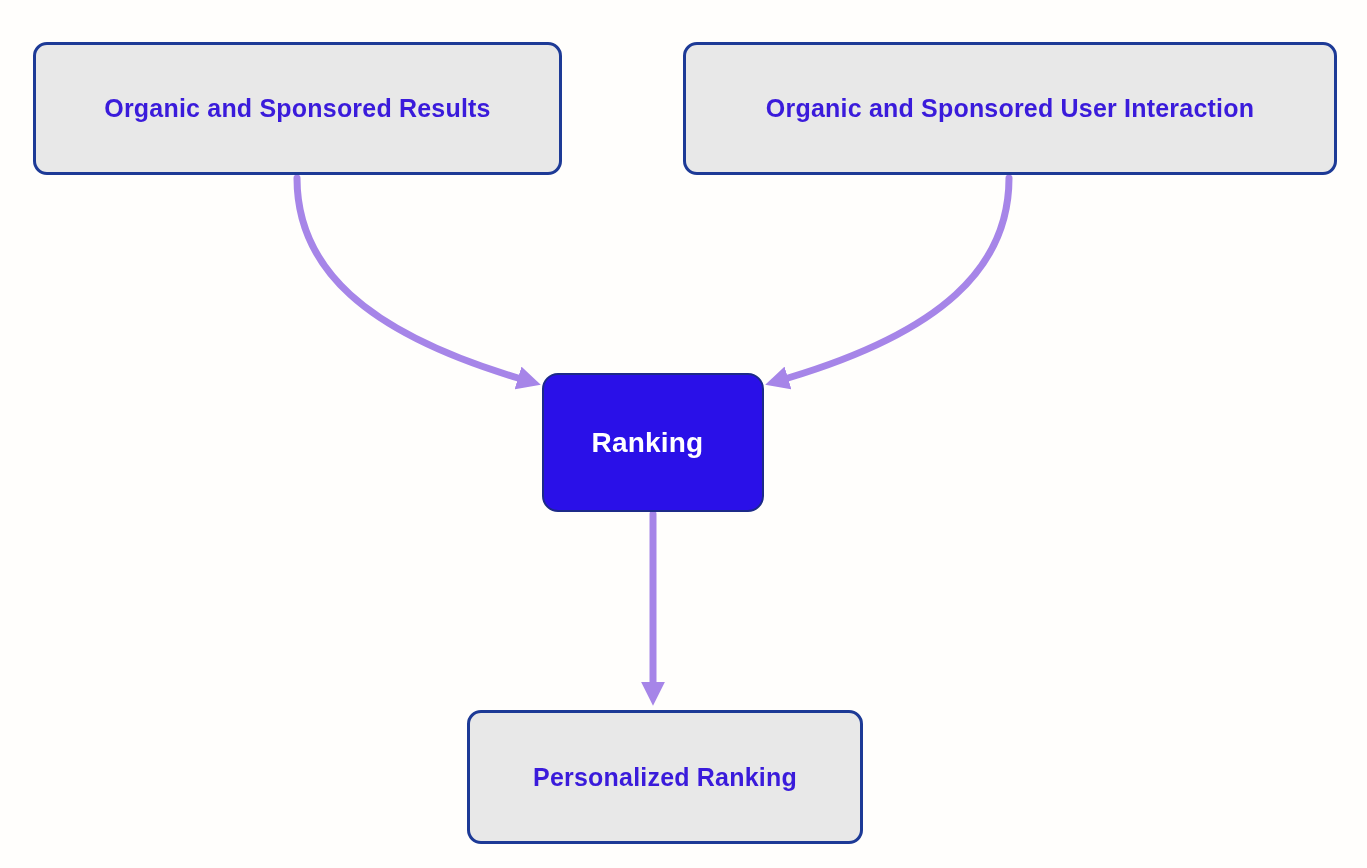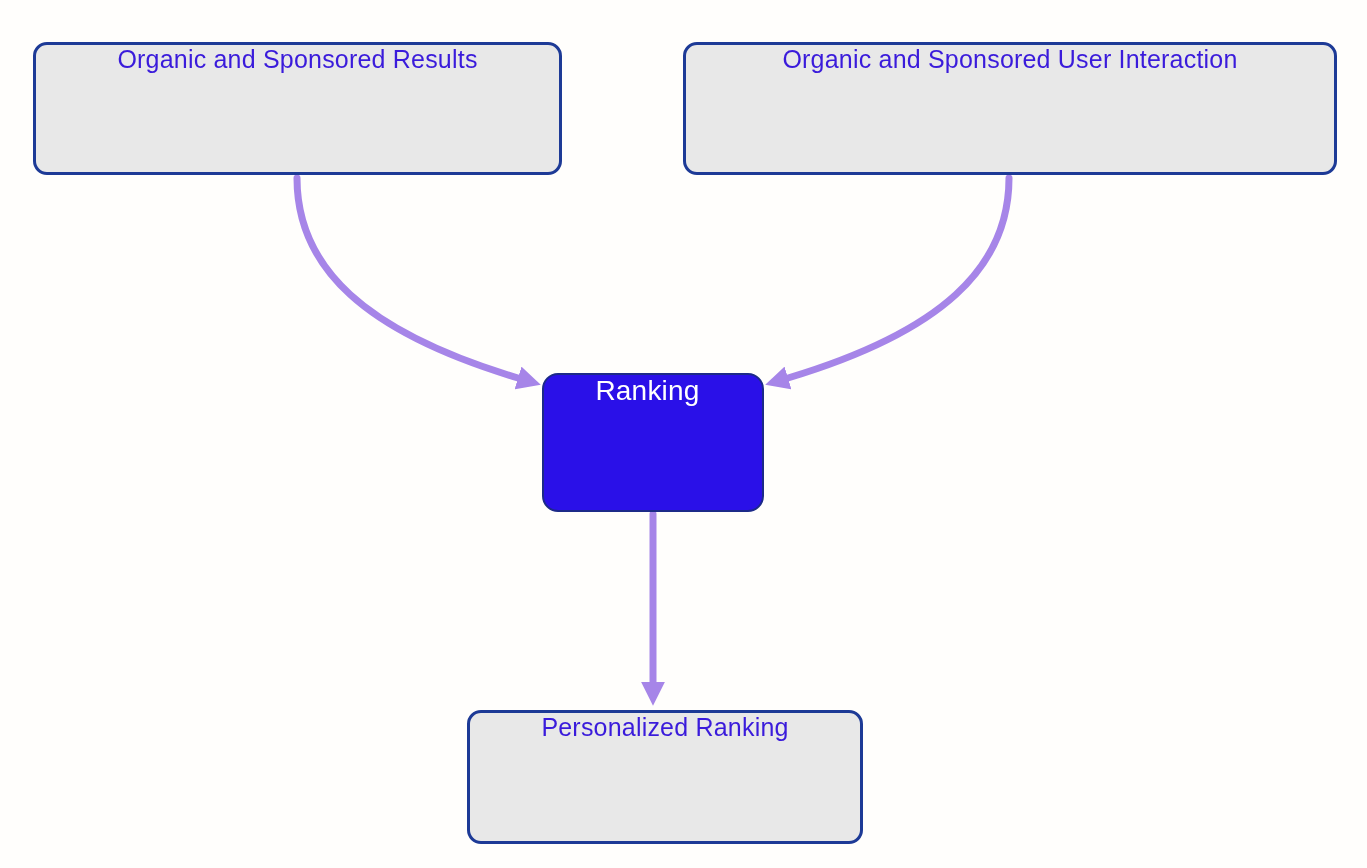--- a/index.html
+++ b/index.html
@@ -34,28 +34,28 @@
   }
   .edges path.edge {
     fill: none;
     stroke: var(--arrow);
     stroke-width: 7;
     stroke-linecap: round;
   }
   .node {
     position: absolute;
     display: flex;
-    align-items: flex-start;
+    align-items: center;
     justify-content: center;
     text-align: center;
     background: var(--node-fill);
     border: 3px solid var(--node-border);
     border-radius: 14px;
     color: var(--node-text);
-    font-weight: 400;
+    font-weight: 700;
     font-size: 25px;
     letter-spacing: 0.2px;
     padding: 0 18px;
   }
   .node.accent {
     background: var(--accent-fill);
     border: 2px solid var(--accent-border);
     border-radius: 16px;
     color: var(--accent-text);
     font-size: 28px;

